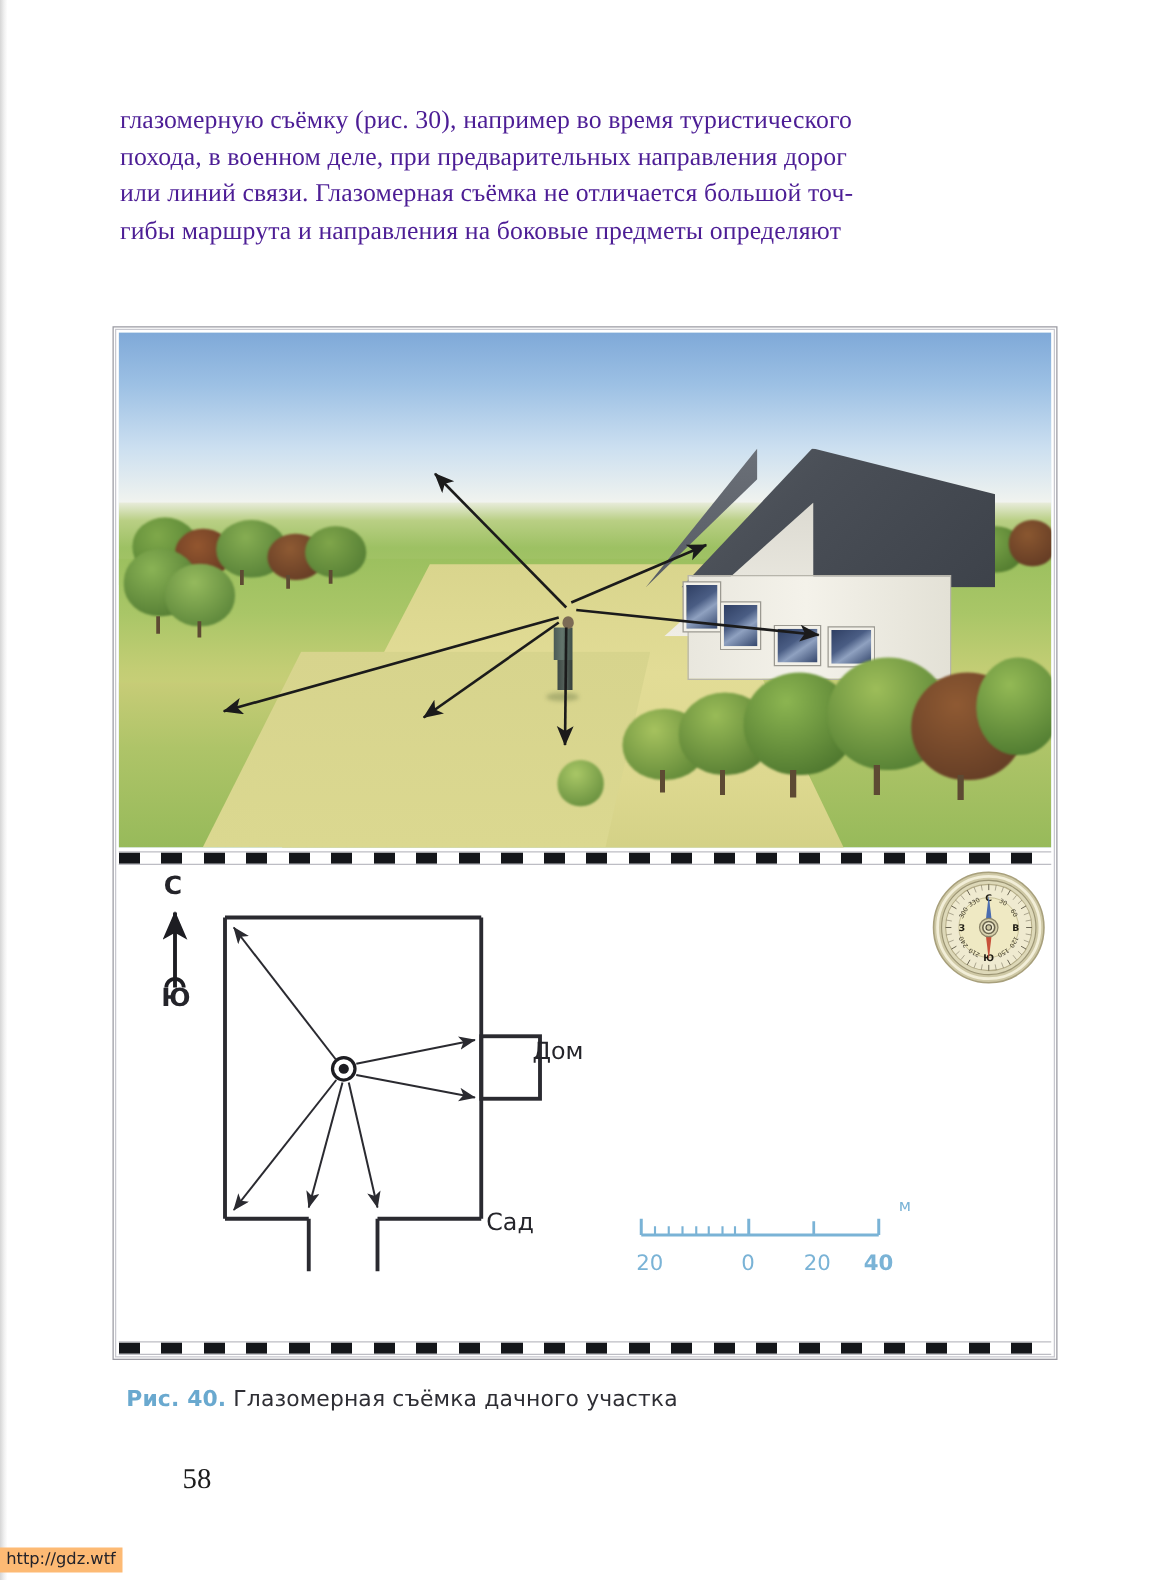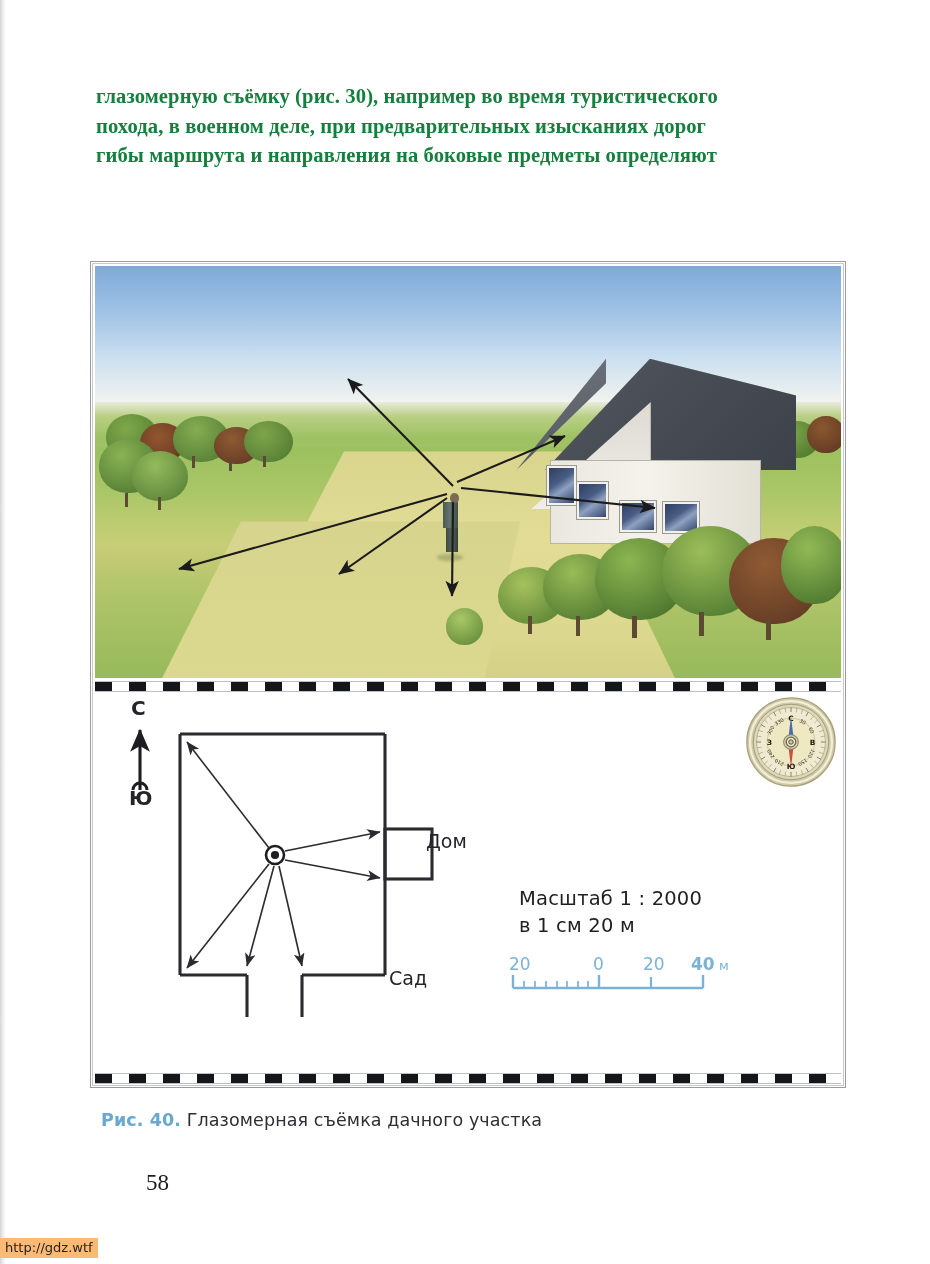--- a/index.html
+++ b/index.html
@@ -17,25 +17,24 @@
 
   
   #body-paragraph {
     position: absolute;
     left: 96px;
     top: 82px;
     width: 754px;
     font-family: "Liberation Serif", serif;
     font-size: 20.6px;
     line-height: 29.6px;
-    color: #15803d;
+    color: #4c1d95;
     text-align: justify;
     text-justify: inter-word;
     letter-spacing: 0.1px;
-    font-weight: bold;
   }
   #body-paragraph .lastline {
     text-align: left;
   }
 
   
   #figure-frame {
     position: absolute;
     left: 90px;
     top: 261px;
@@ -211,20 +210,21 @@
     left: 418px;
     top: 262px;
     width: 190px;
     height: 48px;
   }
   .sb-num {
     position: absolute;
     font-family: "DejaVu Sans", sans-serif;
     font-size: 17px;
     color: #7ab3d6;
+    margin-top: 47px;
   }
   .sb-unit {
     position: absolute;
     font-family: "DejaVu Sans", sans-serif;
     font-size: 13px;
     color: #7ab3d6;
   }
 
   
   #compass {
@@ -274,21 +274,22 @@
     background: linear-gradient(to right, #d6d6d6 0%, #f0f0f0 55%, #ffffff 100%);
   }
 </style>
 </head>
 <body>
 
 <div id="scan-edge-left"></div>
 
 <div id="body-paragraph">
   <div>глазомерную съёмку (рис. 30), например во время туристического</div>
-  <div>похода, в военном деле, при предварительных изысканиях дорог</div>
+  <div>похода, в военном деле, при предварительных направления дорог</div>
+  <div>или линий связи. Глазомерная съёмка не отличается большой точ-</div>
   <div>гибы маршрута и направления на боковые предметы определяют</div>
 </div>
 
 <div id="figure-frame">
 
   <div id="illustration">
     <div class="sky"></div>
     <div class="far-field"></div>
     <div class="mid-field"></div>
     <div class="near-field"></div>
@@ -427,24 +428,20 @@
         </g>
       </g>
     </svg>
 
     <div class="maplabel" id="label-north">С</div>
     <div class="maplabel" id="label-south">Ю</div>
 
     <div class="maplabel" id="label-dom">Дом</div>
     <div class="maplabel" id="label-sad">Сад</div>
 
-    <div id="scale-block">
-      <div id="scale-line-1">Масштаб 1 : 2000</div>
-      <div id="scale-line-2">в 1 см 20 м</div>
-    </div>
 
     <div id="scalebar-wrap">
       <div class="sb-num" style="left:-4px;top:0px;">20</div>
       <div class="sb-num" style="left:80px;top:0px;">0</div>
       <div class="sb-num" style="left:130px;top:0px;">20</div>
       <div class="sb-num" style="left:178px;top:0px;font-weight:bold;">40</div>
       <div class="sb-unit" style="left:206px;top:4px;">м</div>
     </div>
 
     <svg id="compass" viewBox="0 0 100 100">

